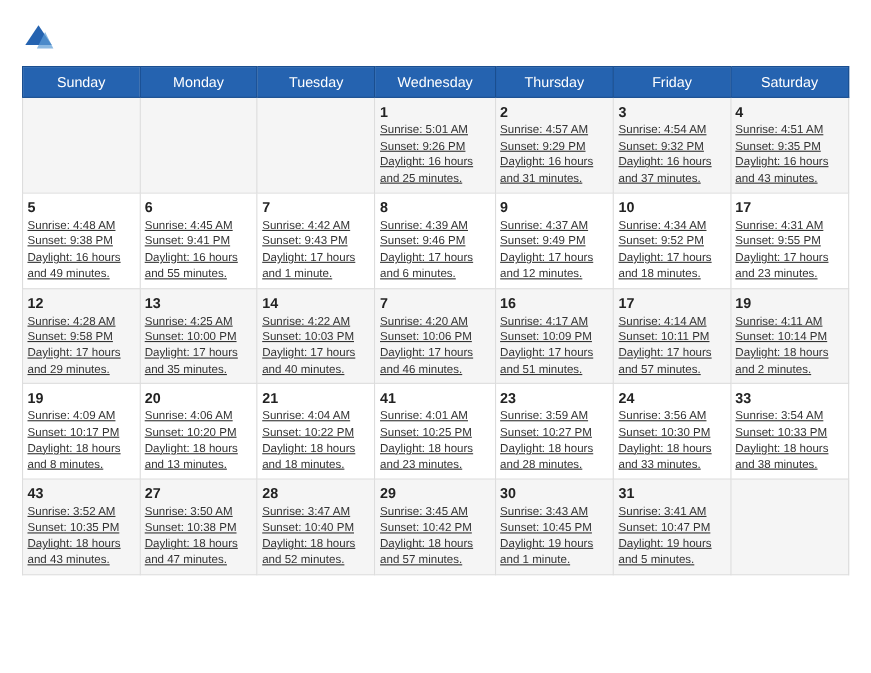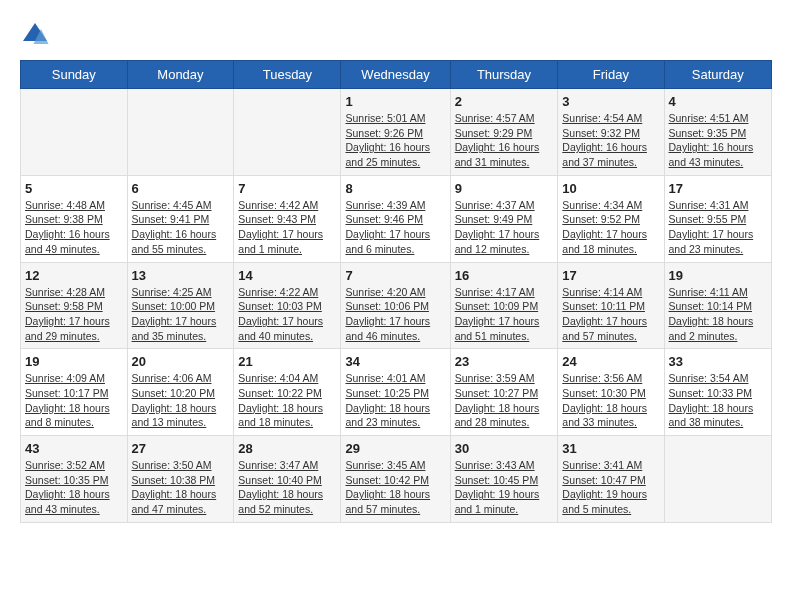--- a/index.html
+++ b/index.html
@@ -217,21 +217,21 @@
         </td>
         <td>
           <span class="day-number">20</span>
           <div class="day-info">Sunrise: 4:06 AM<br>Sunset: 10:20 PM<br>Daylight: 18 hours<br>and 13 minutes.</div>
         </td>
         <td>
           <span class="day-number">21</span>
           <div class="day-info">Sunrise: 4:04 AM<br>Sunset: 10:22 PM<br>Daylight: 18 hours<br>and 18 minutes.</div>
         </td>
         <td>
-          <span class="day-number">34</span>
+          <span class="day-number">41</span>
           <div class="day-info">Sunrise: 4:01 AM<br>Sunset: 10:25 PM<br>Daylight: 18 hours<br>and 23 minutes.</div>
         </td>
         <td>
           <span class="day-number">23</span>
           <div class="day-info">Sunrise: 3:59 AM<br>Sunset: 10:27 PM<br>Daylight: 18 hours<br>and 28 minutes.</div>
         </td>
         <td>
           <span class="day-number">24</span>
           <div class="day-info">Sunrise: 3:56 AM<br>Sunset: 10:30 PM<br>Daylight: 18 hours<br>and 33 minutes.</div>
         </td>

